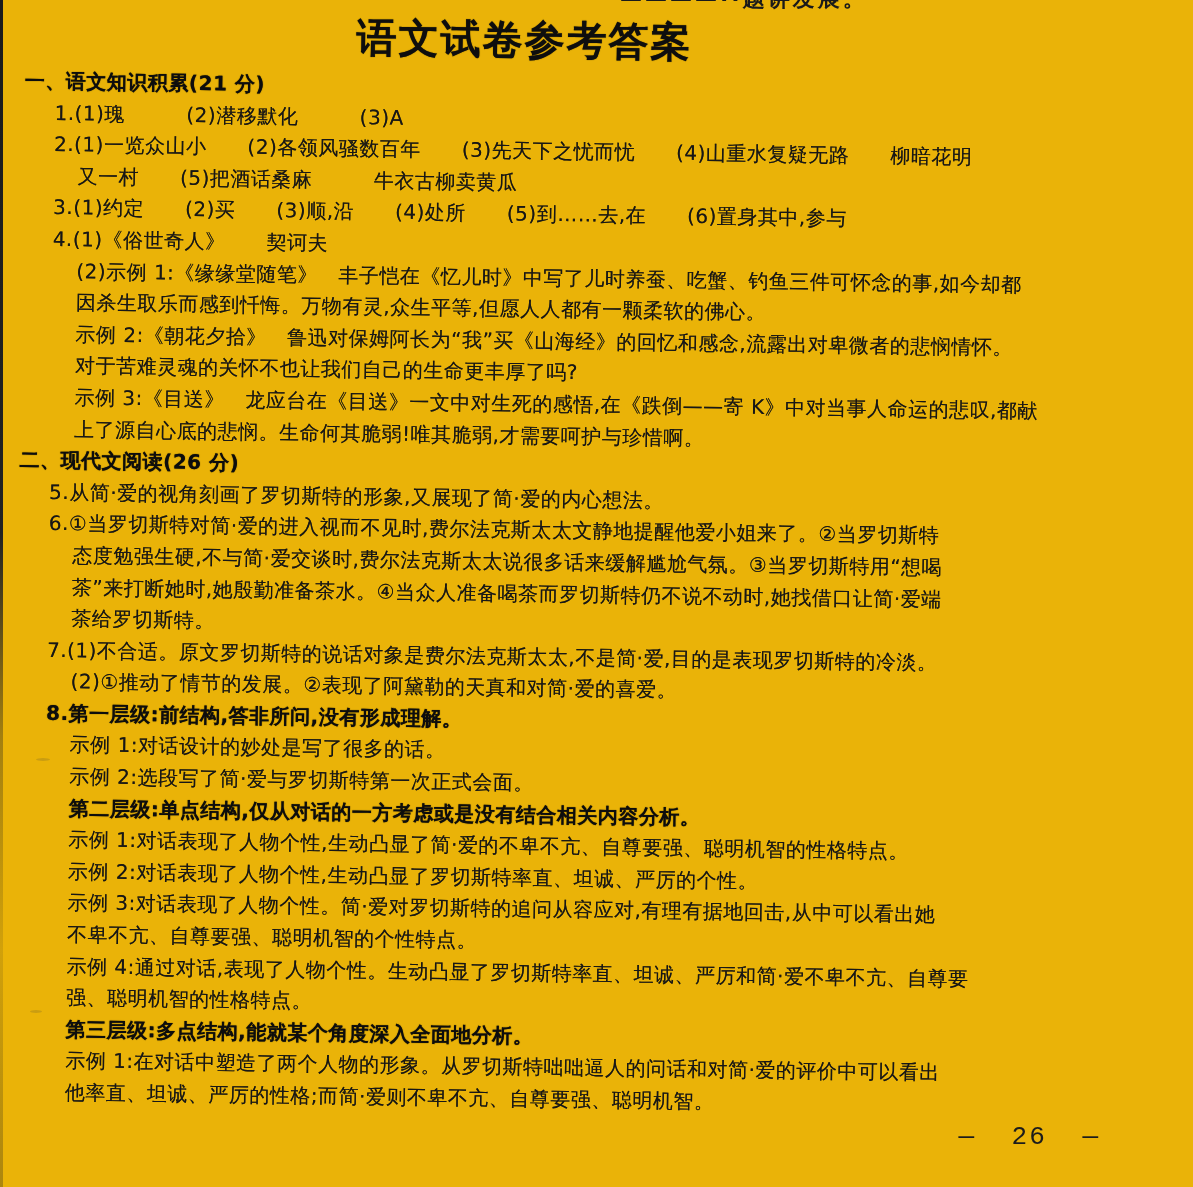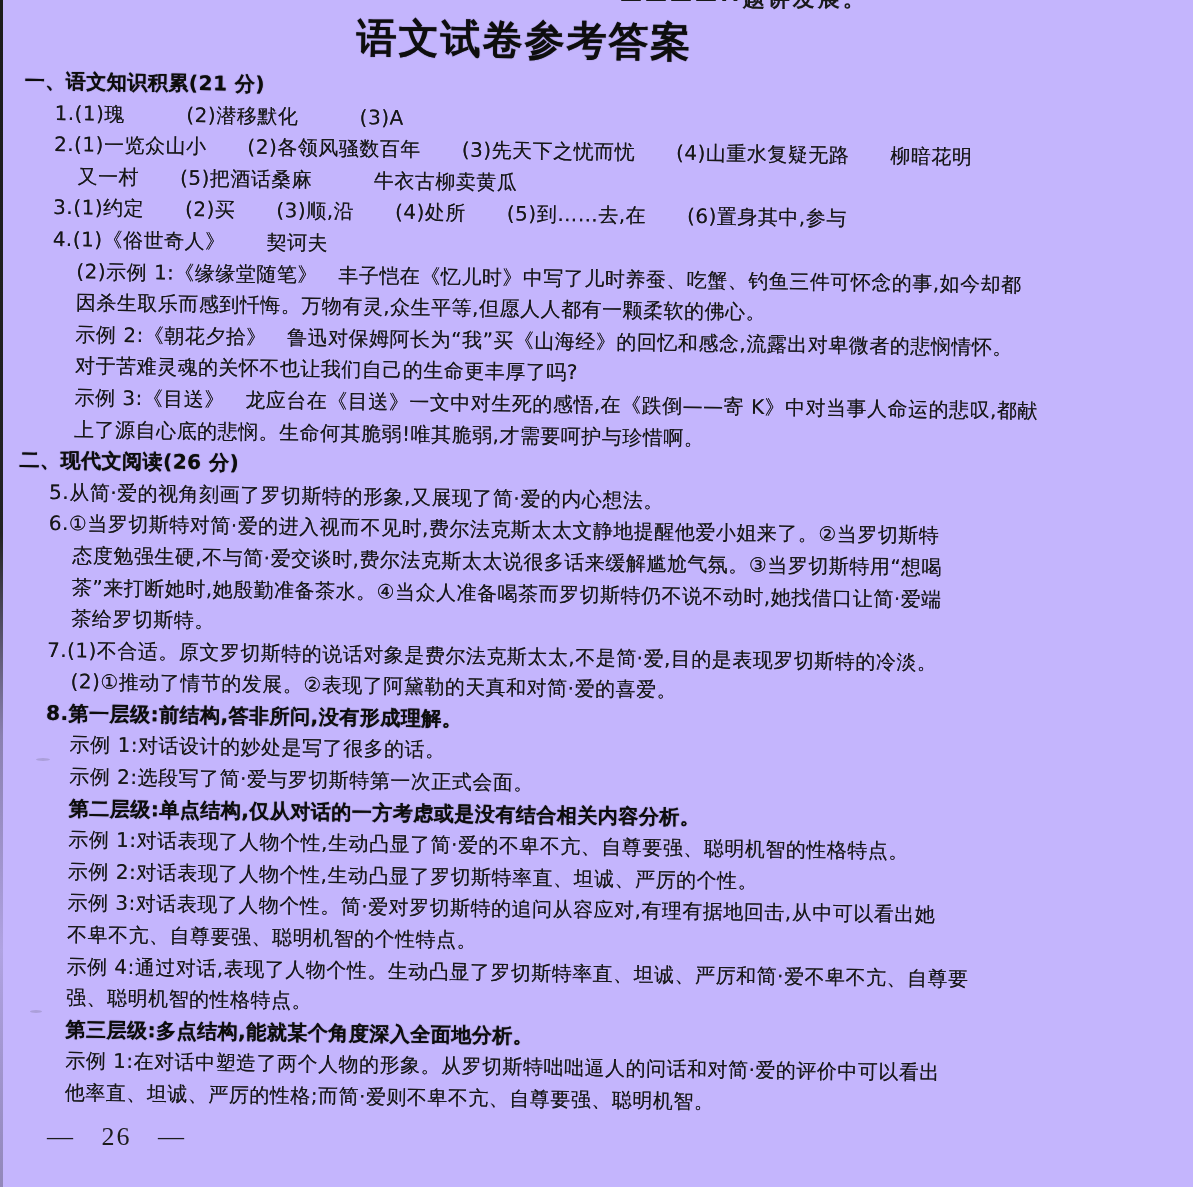--- a/index.html
+++ b/index.html
@@ -1,21 +1,21 @@
 <!DOCTYPE html>
 <html><head>
 <meta charset="utf-8">
 <style>
   html,body{margin:0;padding:0;}
   body{
     width:1193px;height:1187px;overflow:hidden;background:#f4f4f2;
     font-family:"DejaVu Sans","Liberation Sans",sans-serif;
   }
   .page{
-    position:relative;width:1193px;height:1187px;background:#c4b5fd;
+    position:relative;width:1193px;height:1187px;background:#eab308;
     overflow:hidden;color:#151515;
   }
   
   .edge-line{
     position:absolute;left:0;top:0;width:3px;height:100%;
     background:linear-gradient(to bottom,#1b1b1b 0%,#222 45%,rgba(30,30,30,.35) 62%,rgba(30,30,30,.12) 80%,rgba(30,30,30,.3) 100%);
   }
   
   .clip-strip{
     position:absolute;left:620px;top:0;width:320px;height:10px;overflow:hidden;
@@ -36,24 +36,23 @@
   .lines{width:1150px;}
   .line{
     font-size:20px;line-height:31.6px;white-space:pre;letter-spacing:.5px;
     color:#171717;text-shadow:0 0 .6px rgba(10,10,10,.65);
   }
   .line.i0{padding-left:26px;}
   .line.i1{padding-left:56px;}
   .line.i2{padding-left:80px;}
   .line.b{font-weight:bold;color:#0d0d0d;text-shadow:0 0 1px rgba(0,0,0,.8);}
   .page-number{
-    position:absolute;left:0;top:1122px;width:1100px;text-align:left;
+    position:absolute;left:0;top:1122px;width:1100px;text-align:right;
     font-size:26px;letter-spacing:2px;word-spacing:18px;color:#1c1c1c;
-    font-family:Liberation Serif, serif;
-    padding-left:47px;
+    font-family:Liberation Mono, monospace;
   }
   
   .smudge{position:absolute;background:rgba(60,60,60,.18);border-radius:50%;}
   .smudge.s1{left:36px;top:758px;width:14px;height:3px;}
   .smudge.s2{left:30px;top:1010px;width:12px;height:3px;}
 </style>
 </head>
 <body>
 
 <div class="page">

